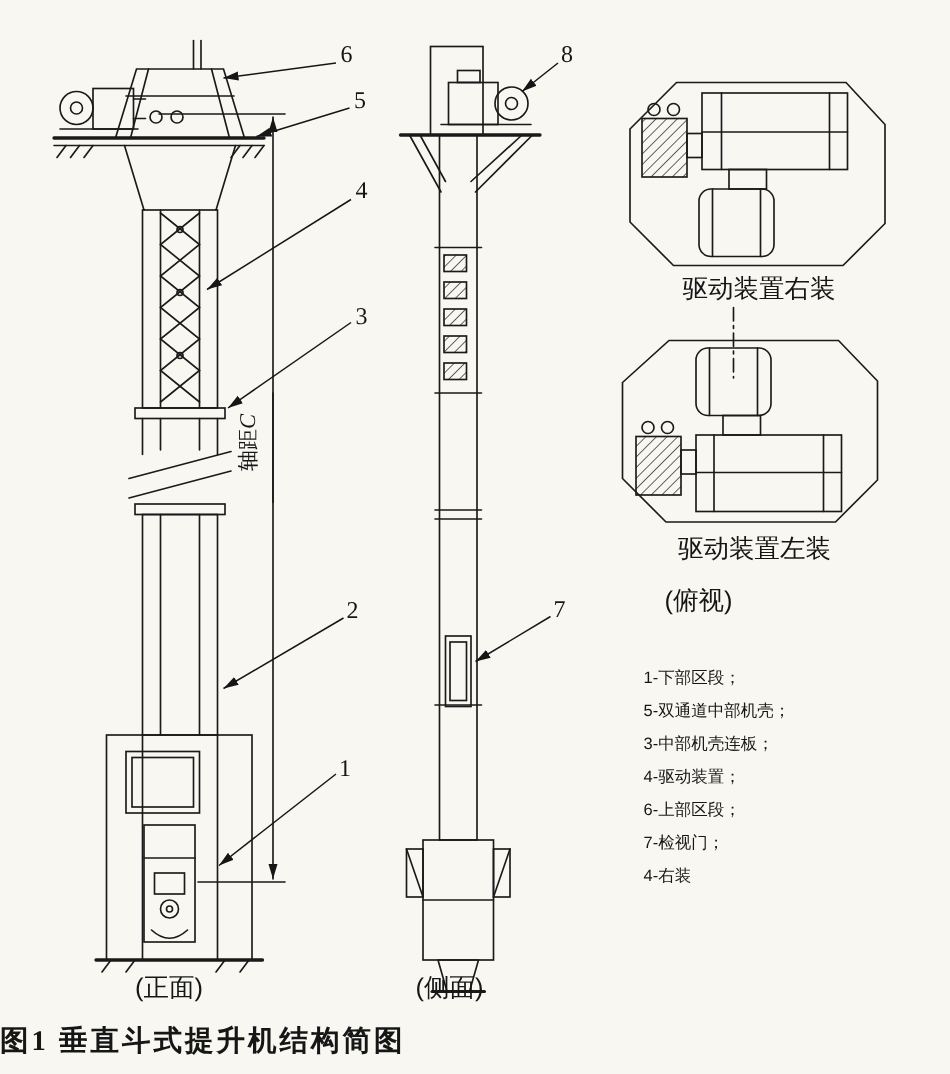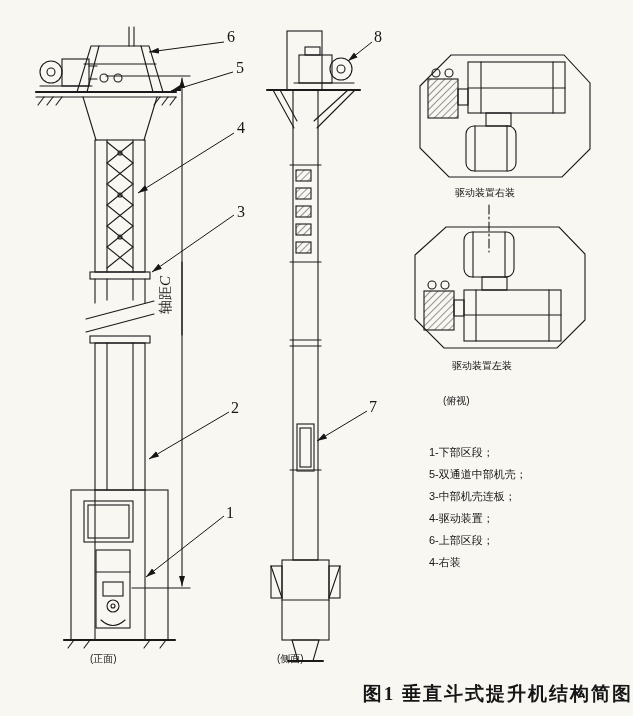--- a/index.html
+++ b/index.html
@@ -8,30 +8,30 @@
     background:#f8f7f2;color:#161616;
     font-family:"Liberation Sans","DejaVu Sans",sans-serif;
   }
   .stage{position:absolute;inset:0}
   svg{position:absolute;left:0;top:0;display:block}
   .lbl{position:absolute;white-space:nowrap;color:#161616}
   .callout{
     font-family:"Liberation Serif","DejaVu Serif",serif;
     font-size:16px;line-height:16px;
   }
-  .cjk{font-size:10px;line-height:17px}
+  .cjk{font-size:17px;line-height:17px}
   .axis-wrap{
     position:absolute;left:131px;top:286px;width:70px;text-align:center;
     transform:rotate(-90deg);transform-origin:center;font-size:14px;
   }
   .axis-wrap .var{font-family:"Liberation Serif","DejaVu Serif",serif;font-style:italic;font-size:15px}
   .legend{position:absolute;left:429px;top:441px;font-size:11px;line-height:22px}
   .legend div{white-space:nowrap}
   .caption{
-    position:absolute;left:0;top:681px;width:100%;text-align:right;
+    position:absolute;left:0;top:681px;width:100%;text-align:left;
     font-weight:bold;font-size:19px;letter-spacing:2px;
     font-family:"Liberation Serif","DejaVu Serif",serif;
   }
 </style>
 </head>
 <body>
 
 <div class="stage">
 
 <svg width="633" height="716" viewBox="0 0 633 716">
@@ -261,18 +261,19 @@
 
 <span class="lbl cjk" style="left:90px;top:650px">(正面)</span>
 <span class="lbl cjk" style="left:277px;top:650px">(侧面)</span>
 
 <div class="legend">
   <div>1-下部区段；</div>
   <div>5-双通道中部机壳；</div>
   <div>3-中部机壳连板；</div>
   <div>4-驱动装置；</div>
   <div>6-上部区段；</div>
+  <div>7-检视门；</div>
   <div>4-右装</div>
 </div>
 
 <div class="caption">图1  垂直斗式提升机结构简图</div>
 
 </div>
 
 </body></html>

